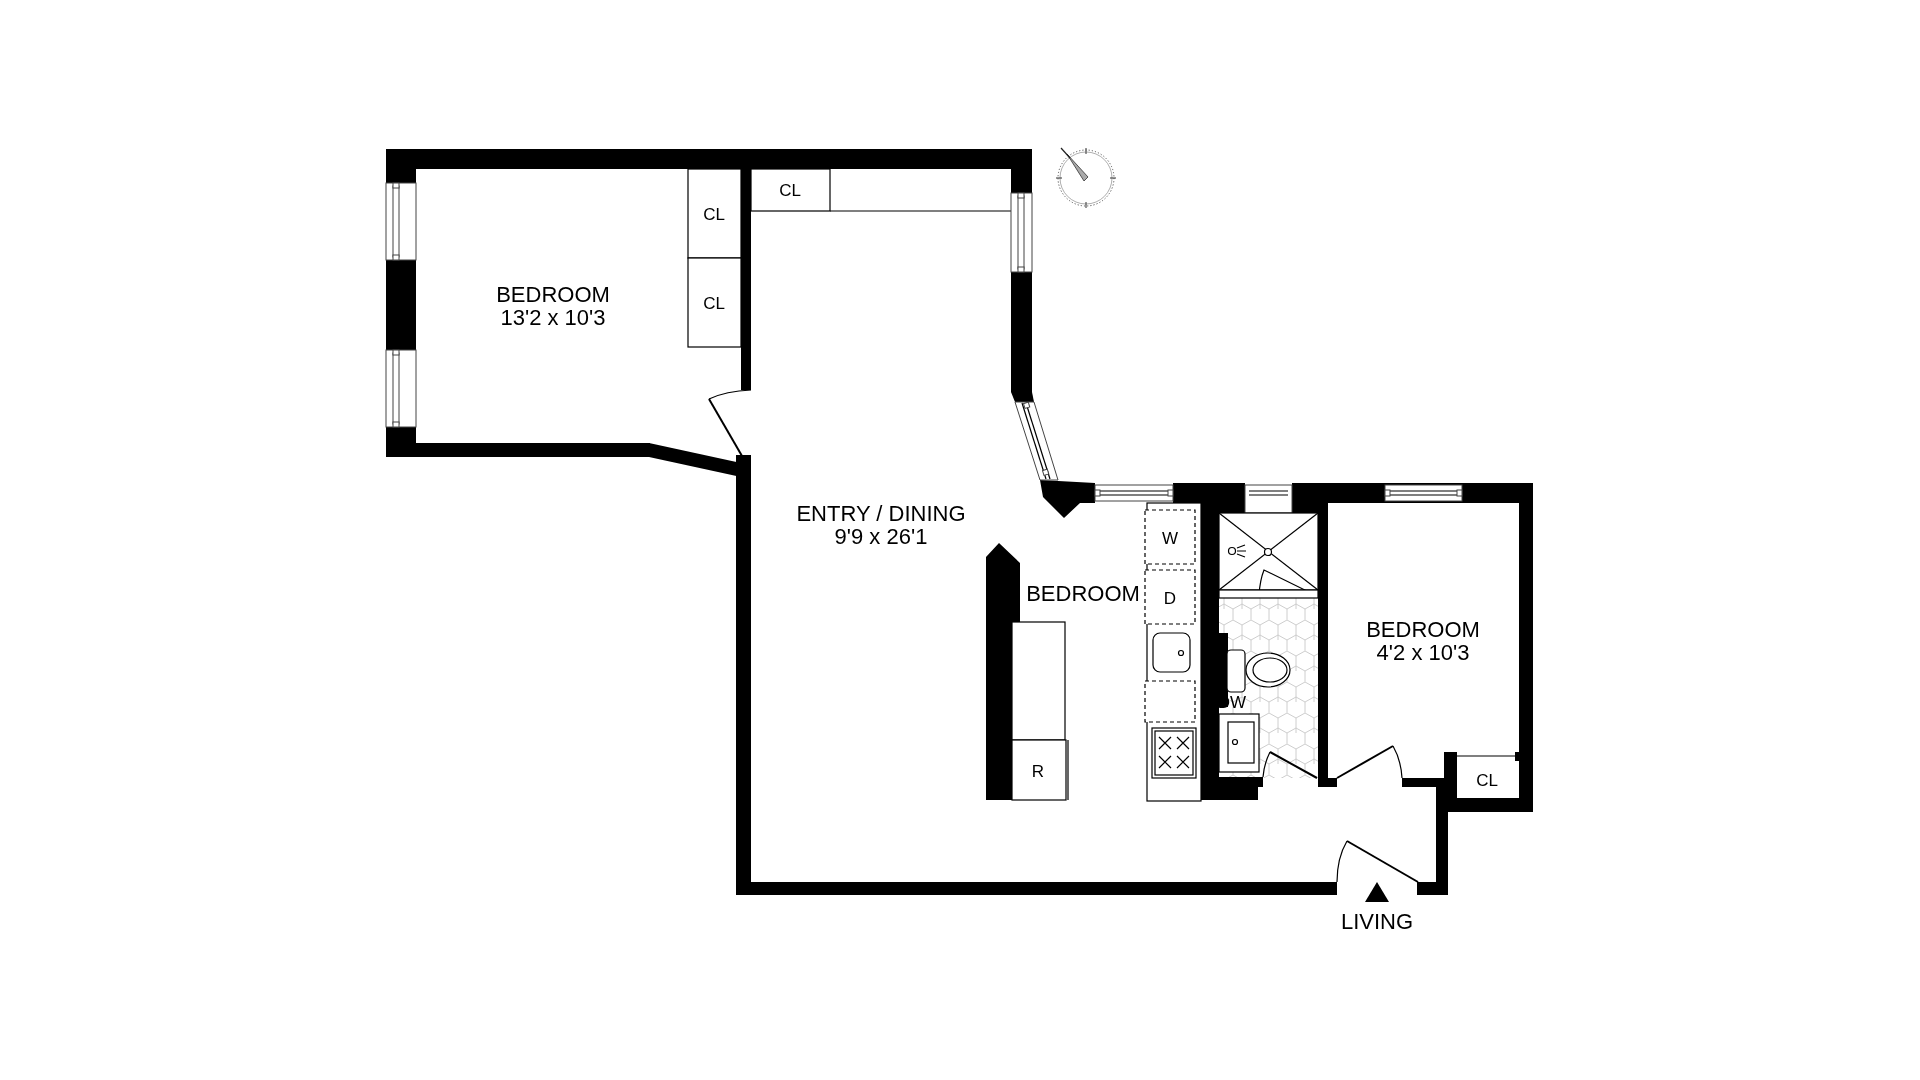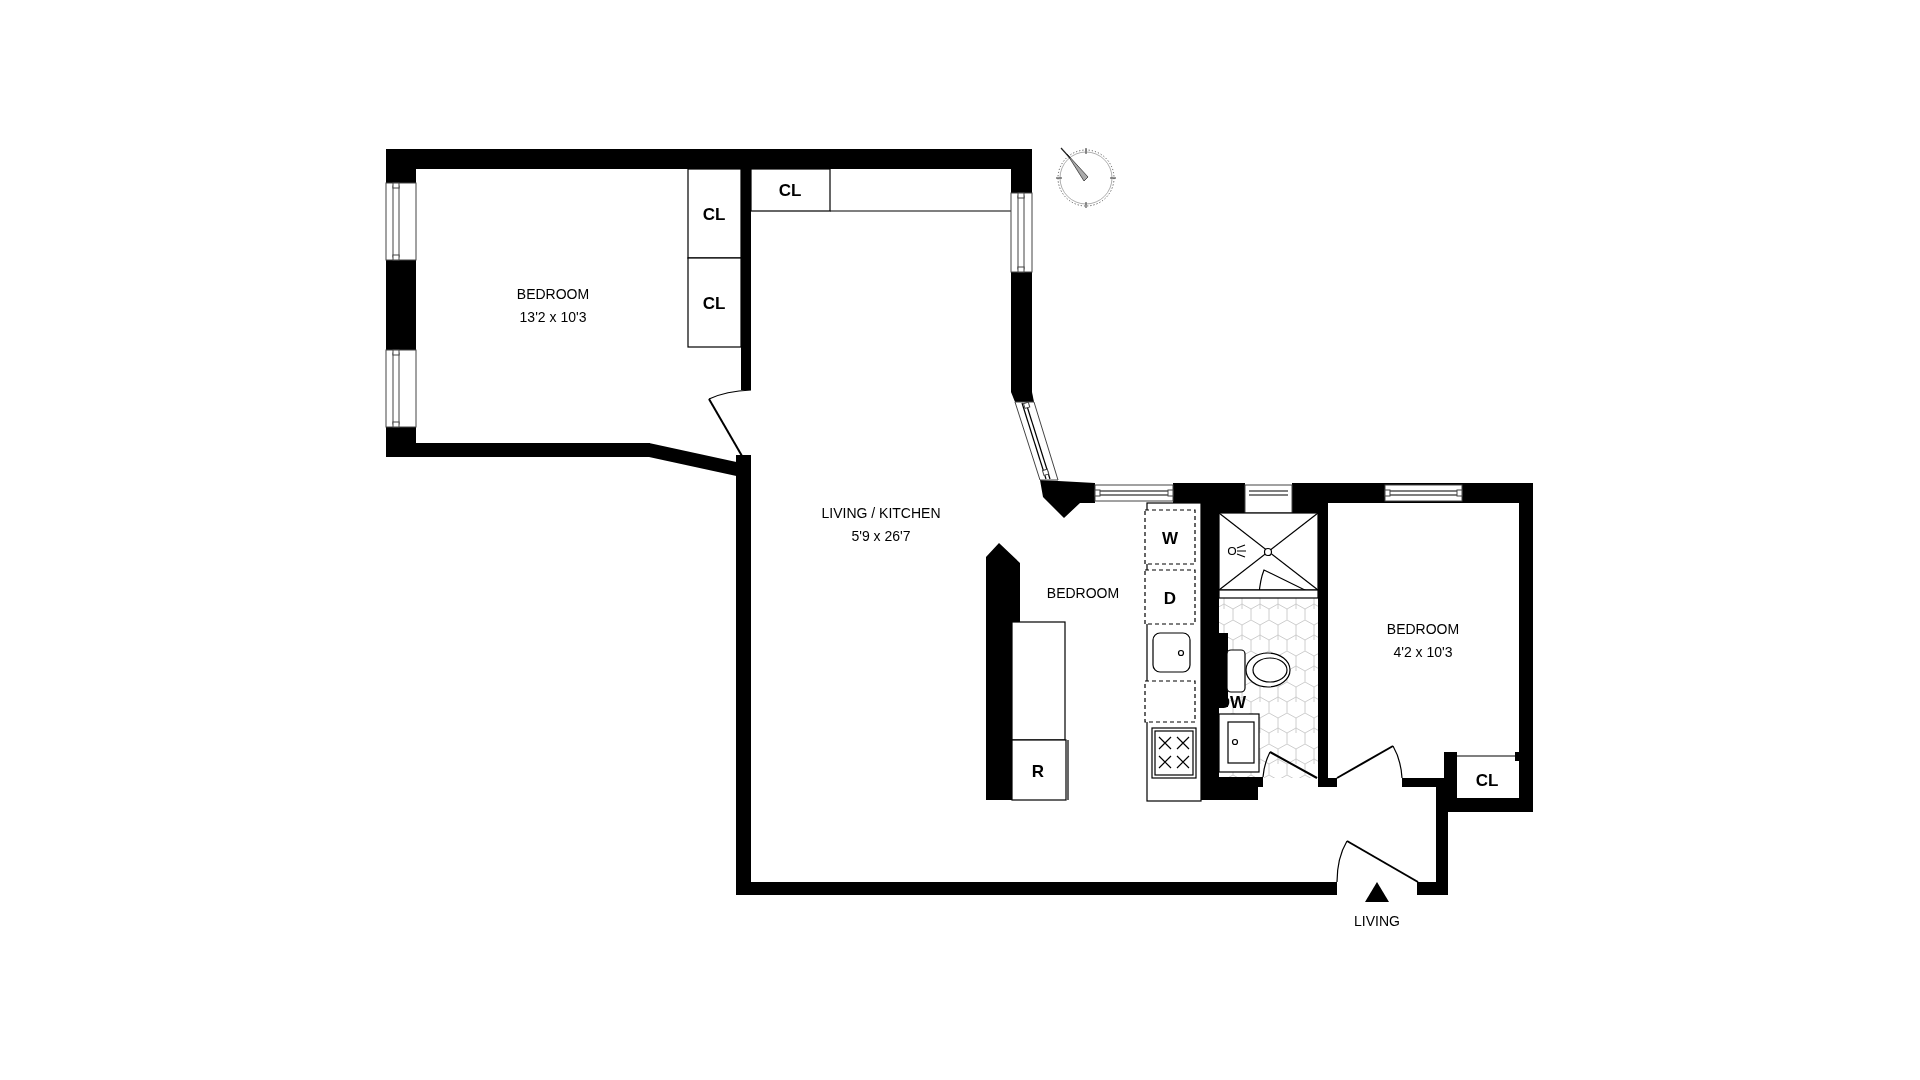--- a/index.html
+++ b/index.html
@@ -5,22 +5,22 @@
   html, body { margin: 0; padding: 0; background: #ffffff; }
   body { width: 1920px; height: 1080px; overflow: hidden; position: relative; font-family: "Liberation Sans", sans-serif; }
   #plan { position: absolute; left: 0; top: 0; width: 1920px; height: 1080px; }
   .wall { fill: #000000; }
   .thin { fill: none; stroke: #000; stroke-width: 1.2; }
   .fixture { fill: #ffffff; stroke: #000; stroke-width: 1.2; }
   .dash { fill: #ffffff; stroke: #000; stroke-width: 1.2; stroke-dasharray: 4 3; }
   .win { fill: #ffffff; stroke: #444; stroke-width: 1; }
   .door { fill: none; stroke: #000; stroke-width: 2; }
   .arc { fill: none; stroke: #000; stroke-width: 1.2; }
-  .lbl { position: absolute; transform: translate(-50%, -50%); text-align: center; color: #000; font-size: 14px; line-height: 23px; white-space: nowrap; }
-  .lbl-sm { font-size: 17px; font-weight: bold; }
+  .lbl { position: absolute; transform: translate(-50%, -50%); text-align: center; color: #000; font-size: 22px; line-height: 23px; white-space: nowrap; }
+  .lbl-sm { font-size: 17px; }
 </style>
 </head>
 <body>
 
 <svg id="plan" viewBox="0 0 1920 1080" xmlns="http://www.w3.org/2000/svg">
   <defs>
     <pattern id="hex" width="18" height="31" patternUnits="userSpaceOnUse">
       <path d="M9 0 L18 5 L18 15 L9 20 L0 15 L0 5 Z M9 20 L9 31 M0 15 L0 20 M18 15 L18 20" fill="none" stroke="#c8c8c8" stroke-width="0.9"></path>
     </pattern>
   </defs>
@@ -214,22 +214,22 @@
 
 <div class="lbl" style="left:553px; top:306px;">
   <div>BEDROOM</div>
   <div>13'2 x 10'3</div>
 </div>
 <div class="lbl lbl-sm" style="left:714px; top:214px;">CL</div>
 <div class="lbl lbl-sm" style="left:714px; top:303px;">CL</div>
 <div class="lbl lbl-sm" style="left:790px; top:190px;">CL</div>
 
 <div class="lbl" style="left:881px; top:525px;">
-  <div>LIVING / KITCHEN</div>
-  <div>5'9 x 26'7</div>
+  <div>ENTRY / DINING</div>
+  <div>9'9 x 26'1</div>
 </div>
 
 <div class="lbl" style="left:1083px; top:593px;">
   <div>BEDROOM</div>
 </div>
 <div class="lbl lbl-sm" style="left:1170px; top:538px;">W</div>
 <div class="lbl lbl-sm" style="left:1170px; top:598px;">D</div>
 <div class="lbl lbl-sm" style="left:1232px; top:702px;">DW</div>
 <div class="lbl lbl-sm" style="left:1038px; top:771px;">R</div>
 

